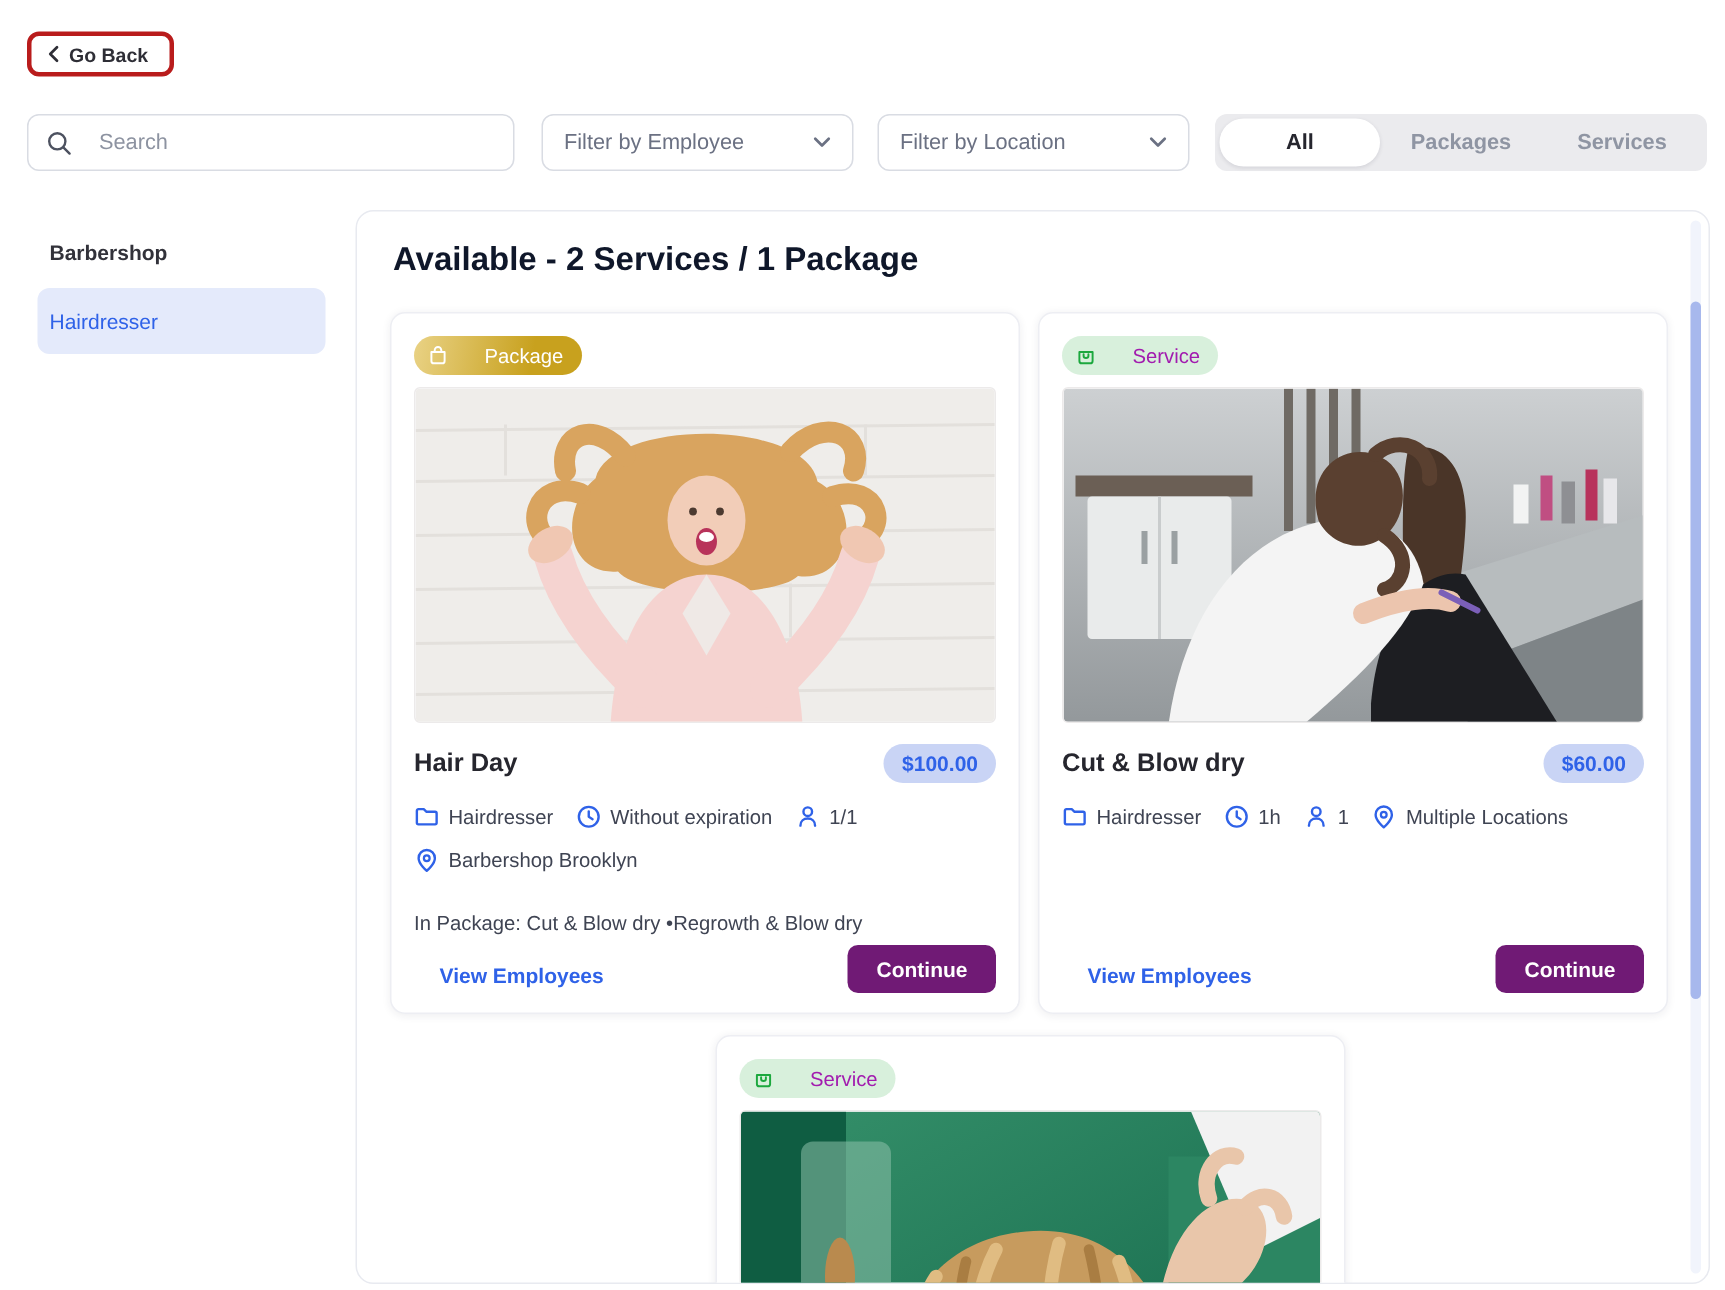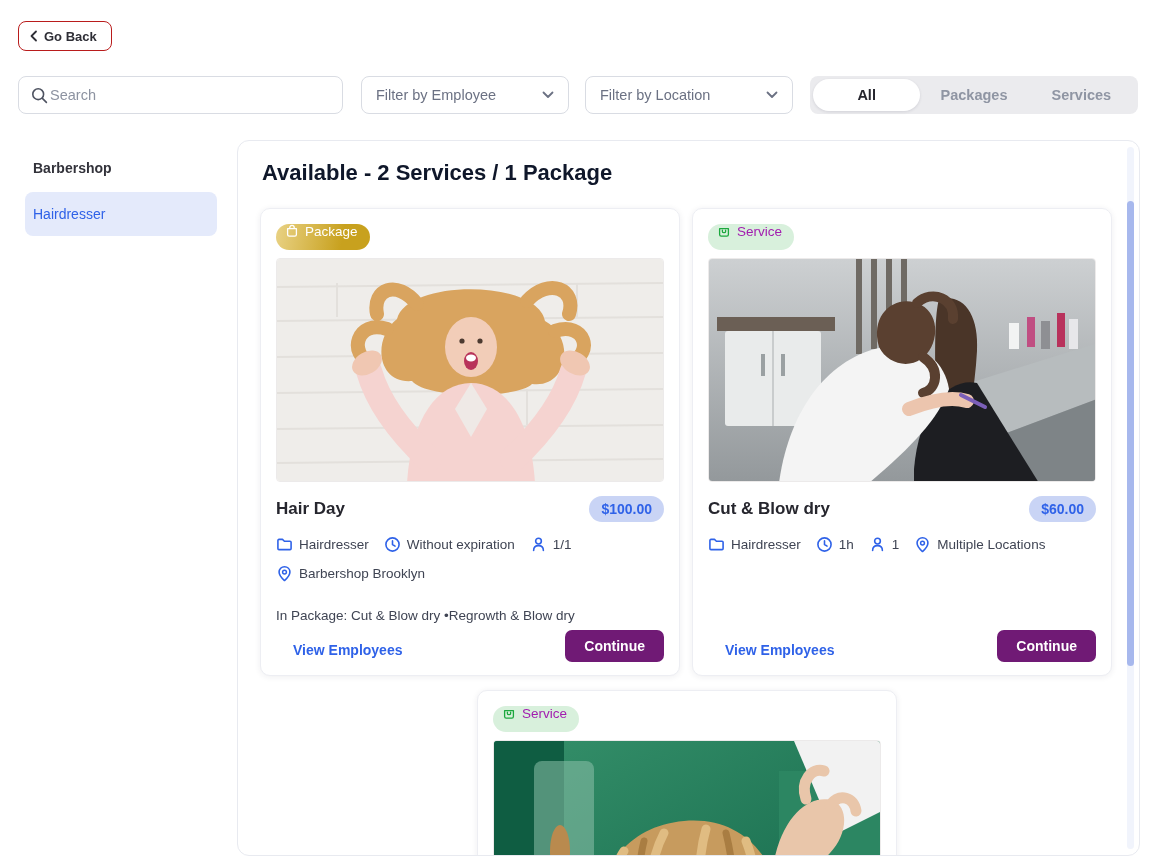--- a/index.html
+++ b/index.html
@@ -2,24 +2,24 @@
 <html><head>
 <meta charset="utf-8">
 <style>
   * { margin:0; padding:0; box-sizing:border-box; }
   html,body { background:#fff; }
   body { font-family:"Liberation Sans", sans-serif; color:#32323a; }
   .page { position:relative; width:1150px; height:860px; background:#fff; overflow:hidden; }
 
   
   .go-back { position:absolute; left:18px; top:21px; height:30px; display:inline-flex; align-items:center; gap:6px;
-    padding:0 14px 0 10px; background:#fff; border:1px solid #b91c1c; border-radius:8px;
+    padding:0 14px 0 10px; background:#fff; border:3px solid #b91c1c; border-radius:8px;
     font-size:13px; font-weight:700; color:#2e2e36; cursor:pointer; }
   .search-box { position:absolute; left:18px; top:76px; width:325px; height:38px; border:1px solid #d9dce3;
-    border-radius:8px; display:flex; align-items:center; padding:0 12px; gap:2px; background:#fff; }
+    border-radius:8px; display:flex; align-items:center; padding:0 12px; gap:18px; background:#fff; }
   .search-box input { border:none; outline:none; flex:1; font-size:14.5px; font-family:"Liberation Sans",sans-serif; color:#3f4453; }
   .search-box input::placeholder { color:#8d93a1; }
   .select { position:absolute; top:76px; width:208px; height:38px; border:1px solid #d9dce3; border-radius:8px;
     background:#fff; display:flex; align-items:center; justify-content:space-between; padding:0 14px;
     font-size:14.5px; color:#6b7183; cursor:pointer; }
   .select.employee { left:361px; }
   .select.location { left:585px; }
   .segmented { position:absolute; left:810px; top:76px; width:328px; height:38px; background:#ebebee;
     border-radius:8px; display:flex; padding:3px; }
   .segment { flex:1; display:flex; align-items:center; justify-content:center; font-size:14.5px;
@@ -36,21 +36,21 @@
   .panel { position:absolute; left:237px; top:140px; width:903px; height:716px; border:1px solid #e8eaf0;
     border-radius:12px; background:#fff; overflow:hidden; }
   .panel-heading { position:absolute; left:24px; top:19px; font-size:22px; font-weight:700; color:#0f172a; }
 
   .card { position:absolute; width:420px; background:#fff; border:1px solid #edeef3; border-radius:10px;
     box-shadow:0 1px 6px rgba(40,40,70,.08); padding:15px; }
   .card.c1 { left:22px; top:67px; height:468px; }
   .card.c2 { left:454px; top:67px; height:468px; }
   .card.c3 { left:239px; top:549px; height:460px; }
 
-  .badge { display:inline-flex; gap:6px; height:26px; border-radius:13px;
+  .badge { display:inline-flex; align-items:center; gap:24px; height:26px; border-radius:13px;
     padding:0 12px 0 9px; font-size:13.5px; font-weight:500; }
   .badge.package { background:linear-gradient(100deg,#e9d285 0%,#c8a11e 70%); color:#fff; }
   .badge.service { background:#d8f0dc; color:#a21caf; }
 
   .card-image { margin-top:8px; width:388px; height:224px; border-radius:4px; overflow:hidden; border:1px solid #eceaea; }
   .card-image svg { display:block; }
 
   .title-row { display:flex; align-items:center; justify-content:space-between; margin-top:14px; }
   .card-title { font-size:17px; font-weight:700; color:#26262e; }
   .price-pill { background:#c9d4f5; color:#2f62e8; font-weight:700; font-size:14px; height:26px;

